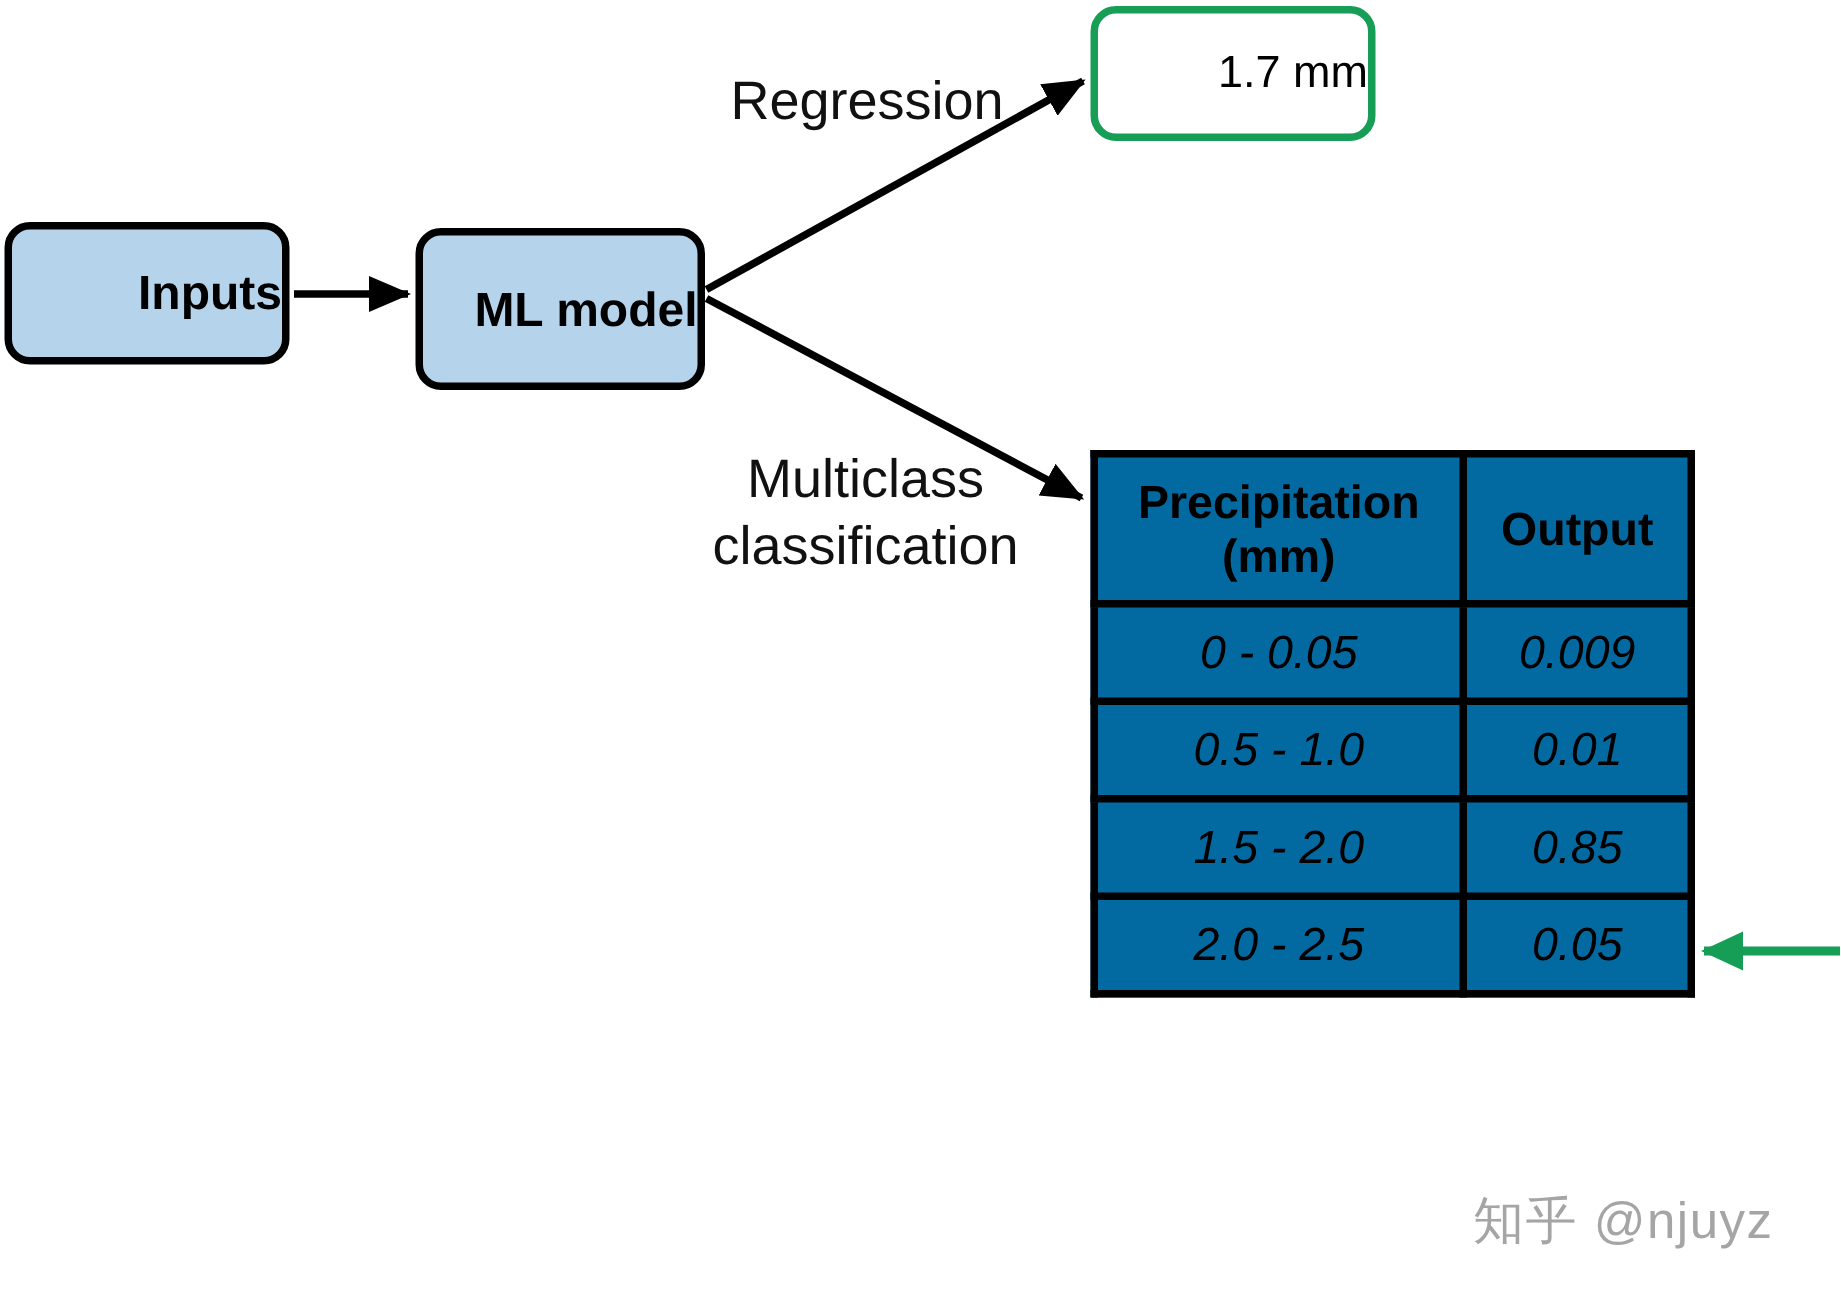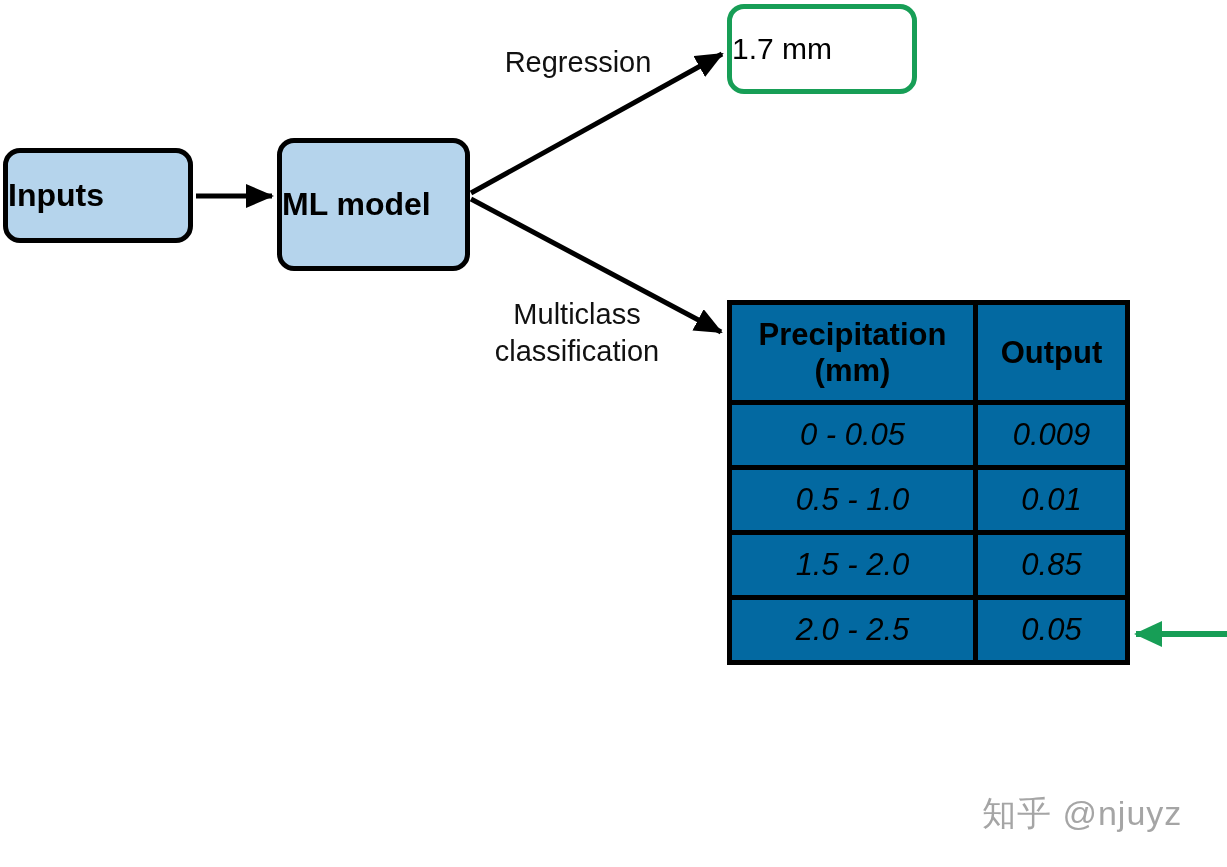--- a/index.html
+++ b/index.html
@@ -17,39 +17,39 @@
   }
   
   .node {
     position: absolute;
     box-sizing: border-box;
     background: #b5d4ec;
     border: 5px solid #000000;
     border-radius: 17px;
     display: flex;
     align-items: center;
-    justify-content: flex-start;
+    justify-content: flex-end;
     font-weight: bold;
     font-size: 32px;
     color: #000000;
     z-index: 2;
   }
   #node-inputs   { left: 3px;   top: 148px; width: 190px; height: 95px; }
-  #node-ml-model { left: 277px; top: 138px; width: 193px; height: 133px; }
+  #node-ml-model { left: 277px; top: 152px; width: 193px; height: 108px; }
   #node-regression-result {
     left: 727px; top: 4px; width: 190px; height: 90px;
     background: #ffffff;
     border: 5px solid #179e56;
     font-weight: normal;
     font-size: 30px;
   }
   
   .edge-label {
     position: absolute;
-    font-size: 29px;
+    font-size: 36px;
     color: #111111;
     text-align: center;
     z-index: 2;
     line-height: 1.26;
   }
   #label-regression { left: 466px; top: 44px;  width: 224px; }
   #label-multiclass { left: 455px; top: 296px; width: 244px; }
   
   svg.arrows {
     position: absolute;

